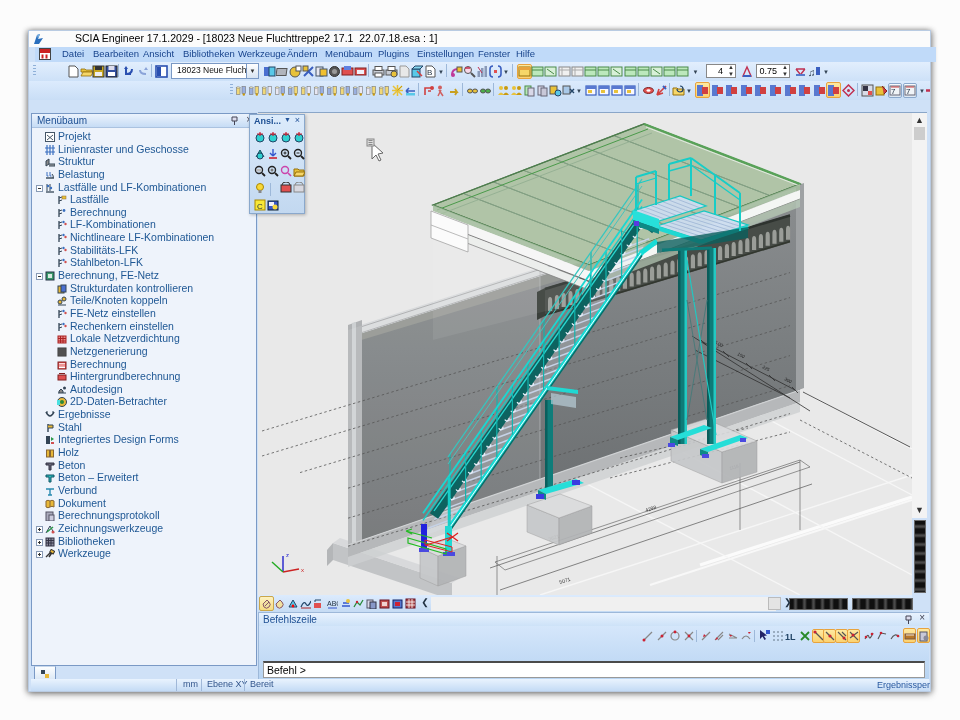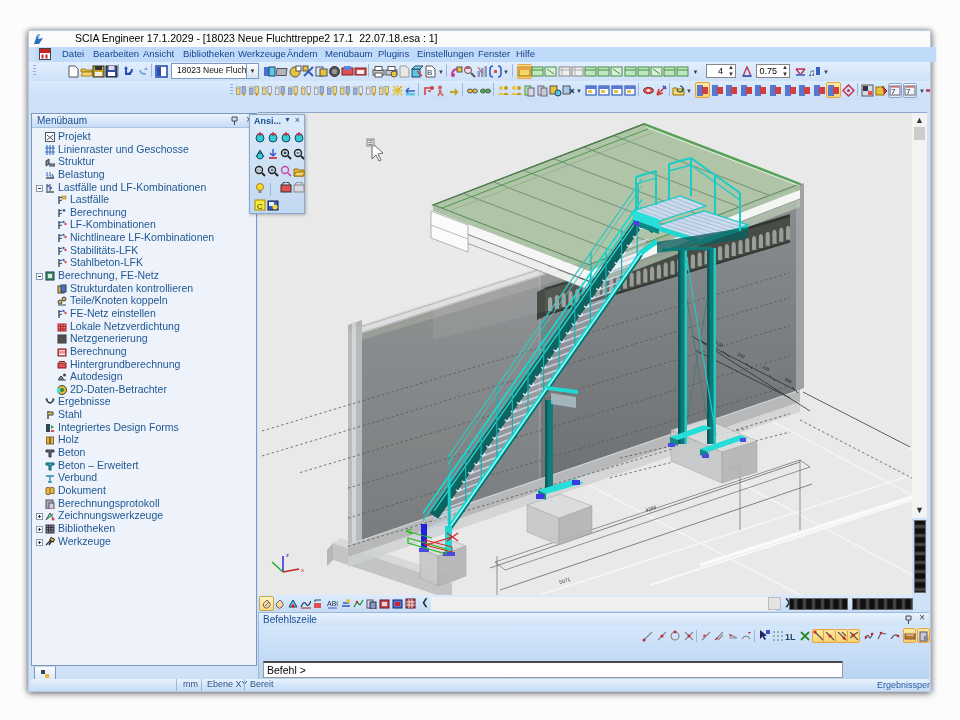--- a/index.html
+++ b/index.html
@@ -29,21 +29,21 @@
 #vscroll { left:912px; top:113px; width:15px; height:405px; background:#f3f3f3; }
 #vscroll .arr { position:absolute; left:1px; width:13px; height:13px; color:#333; font-size:9px; text-align:center; line-height:13px; font-family:"Liberation Sans"; }
 #vthumb { position:absolute; left:2px; top:14px; width:11px; height:13px; background:#cdcdcd; }
 #darkv { left:914px; top:520px; width:12px; height:73px; background:repeating-linear-gradient(to bottom,#101010 0 3px,#4a4a4a 5px 6px,#101010 8px 9px); border:1px solid #6a6a6a; background-color:#181818;}
 #vtabs { left:258px; top:595px; width:654px; height:17px; background:linear-gradient(#dcebfd,#c5dbf4); }
 #vtabs .track { position:absolute; left:173px; top:2px; width:345px; height:14px; background:#f0f0f0; }
 #darkh1 { position:absolute; left:531px; top:3px; width:59px; height:12px; background:repeating-linear-gradient(to right,#101010 0 3px,#4a4a4a 5px 6px,#101010 8px 9px); border:1px solid #6a6a6a; }
 #darkh2 { position:absolute; left:594px; top:3px; width:61px; height:12px; background:repeating-linear-gradient(to right,#101010 0 3px,#4a4a4a 5px 6px,#101010 8px 9px); border:1px solid #6a6a6a; }
 #cmd { left:258px; top:612px; width:671px; height:67px; background:linear-gradient(#dcebfd,#b8d4f2); border-top:1px solid #9db8d9; border-left:1px solid #9db8d9; }
 #cmdhead { left:259px; top:613px; width:670px; height:13px; color:#1d4f93; font-size:10px; background:linear-gradient(#e8f2fe,#cde2f8);text-align:center; }
-#cmdinput { left:263px; top:661px; width:580px; height:17px; background:#fff; border:1px solid #999; border-top:2px solid #4a4a4a; font-size:10.5px; color:#000; }
+#cmdinput { left:263px; top:661px; width:662px; height:17px; background:#fff; border:1px solid #999; border-top:2px solid #4a4a4a; font-size:10.5px; color:#000; }
 #status { left:31px; top:679px; width:898px; height:12px; background:linear-gradient(#e9f3fe,#c4dbf5); font-size:9px; color:#33568c; }
 #status .seg { position:absolute; top:0; height:12px; border-left:1px solid #a0b8d8; }
 .icon { position:absolute; }
 .tbtn { position:absolute; border:1px solid #e8a33d; background:linear-gradient(#fee9a0,#fbd271); border-radius:2px; }
 #palette { left:249px; top:114px; width:56px; height:100px; background:linear-gradient(#dcebfb,#c2d8f0); border:1px solid #8aa8cc; box-shadow:1px 1px 3px rgba(0,0,0,0.25); }
 #palette .ph { position:absolute; left:0; top:0; width:100%; height:13px; font-size:9px; font-weight:bold; color:#1d4f93; }
 </style></head><body>
 <div id="page">
 
 <div class="abs" id="win"></div>
@@ -635,20 +635,29 @@
         <span class="txt" style="left:37px">Teile/Knoten koppeln</span>
       </div>
       <div class="ti">
         <svg class="icon" style="left:24px;top:1px" width="10" height="10" viewBox="0 0 10 10">
           <path d="M2 1 v8" stroke="#345" stroke-width="1.3"></path>
           <path d="M2 3 l3 -1 M2 6 l3 -1" stroke="#345"></path>
           <circle cx="6.5" cy="2" r="1.2" fill="#3a6fc0"></circle>
           <circle cx="8.5" cy="4" r="1.2" fill="#d05050"></circle>
         </svg>
         <span class="txt" style="left:37px">FE-Netz einstellen</span>
+      </div>
+      <div class="ti">
+        <svg class="icon" style="left:24px;top:1px" width="10" height="10" viewBox="0 0 10 10">
+          <path d="M2 1 v8" stroke="#345" stroke-width="1.3"></path>
+          <path d="M2 3 l3 -1 M2 6 l3 -1" stroke="#345"></path>
+          <circle cx="6.5" cy="2" r="1.2" fill="#3a6fc0"></circle>
+          <circle cx="8.5" cy="4" r="1.2" fill="#d05050"></circle>
+        </svg>
+        <span class="txt" style="left:37px">Rechenkern einstellen</span>
       </div>
       <div class="ti">
         <svg class="icon" style="left:24px;top:1px" width="10" height="10" viewBox="0 0 10 10">
           <rect x="1" y="2" width="8" height="7" fill="#e88888" stroke="#a22"></rect>
           <path d="M1 4.5 h8 M1 7 h8 M3.5 2 v7 M6 2 v7" stroke="#a22"></path>
         </svg>
         <span class="txt" style="left:37px">Lokale Netzverdichtung</span>
       </div>
       <div class="ti">
         <svg class="icon" style="left:24px;top:1px" width="10" height="10" viewBox="0 0 10 10">

